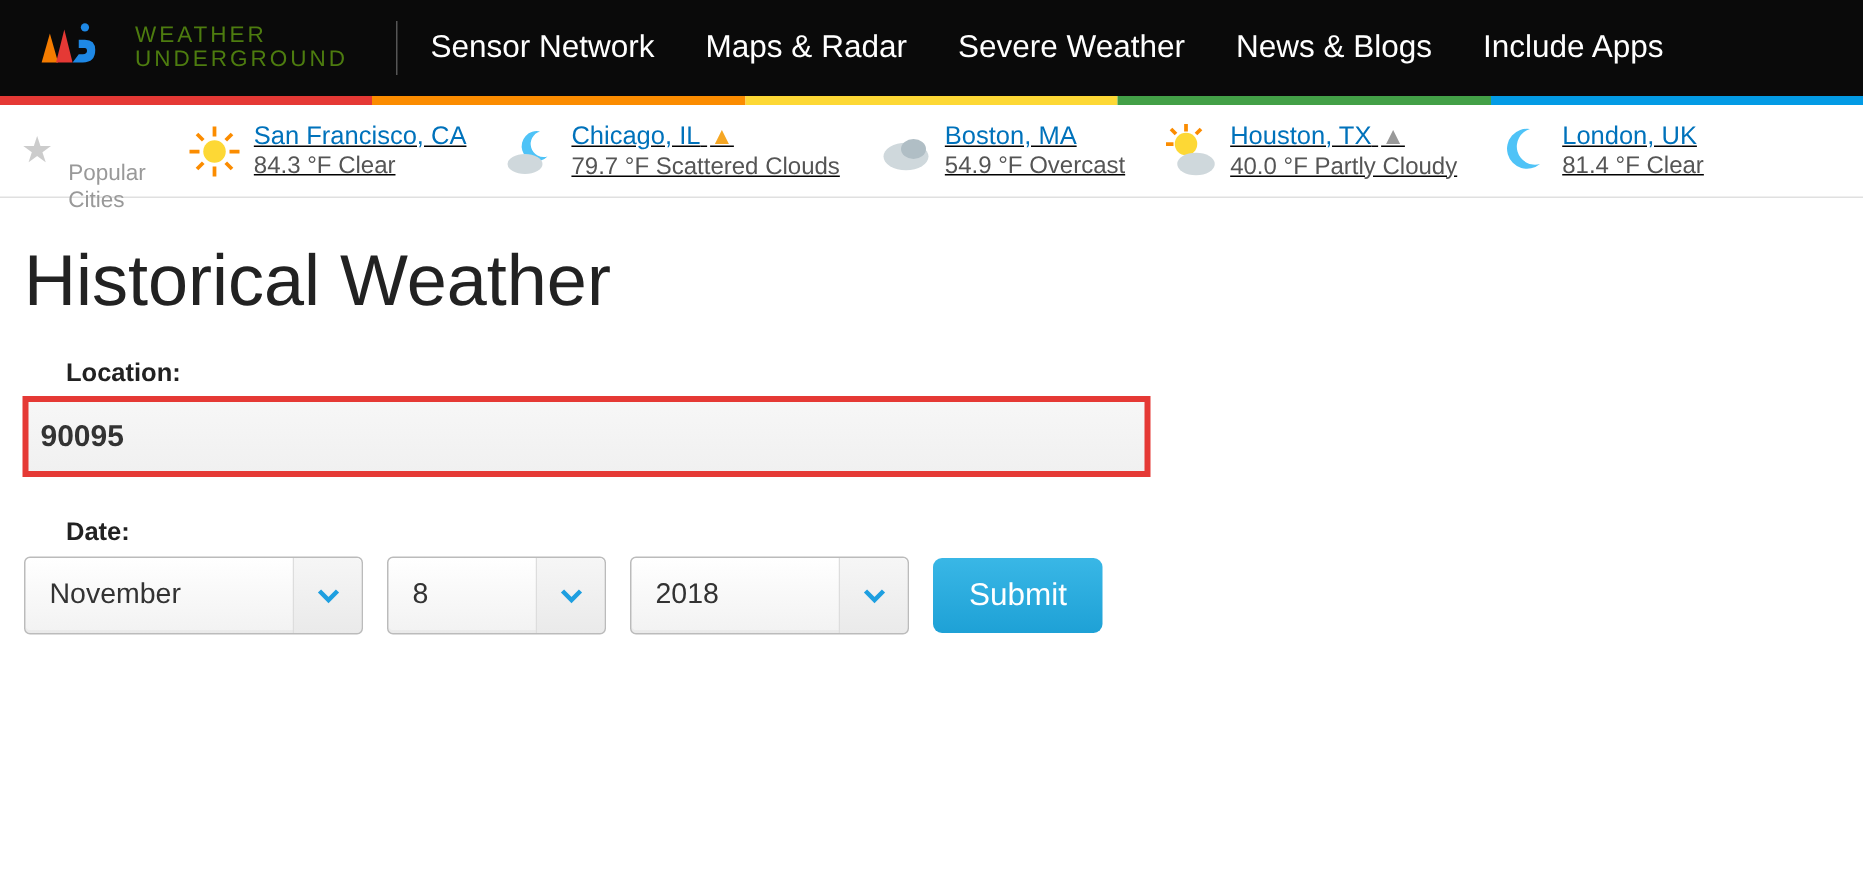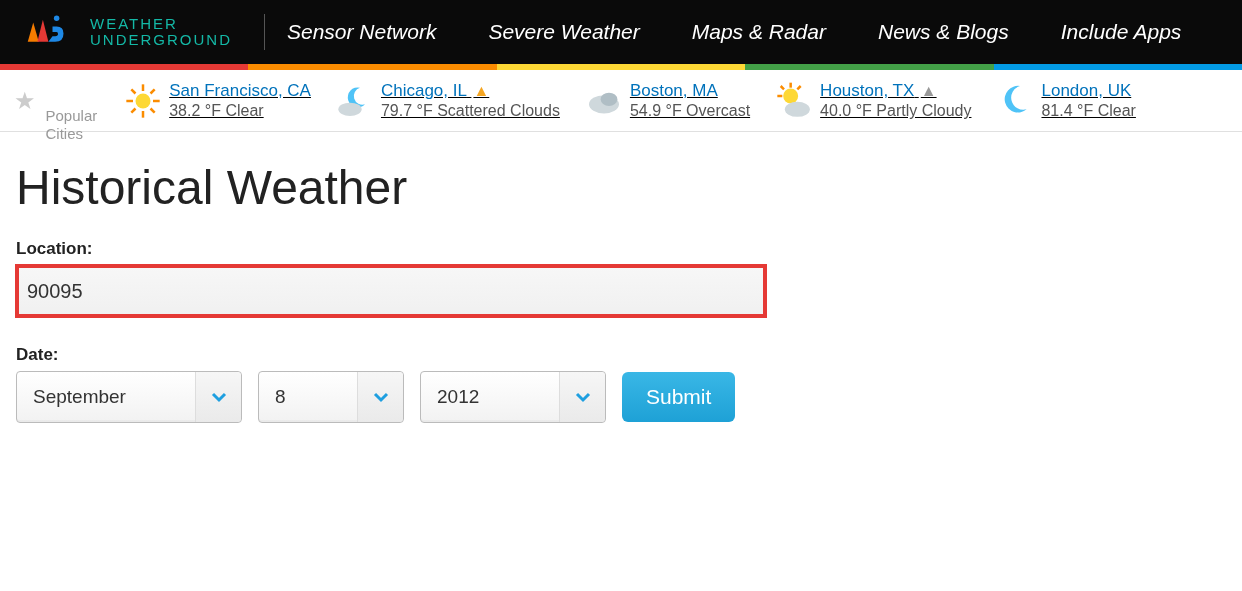--- a/index.html
+++ b/index.html
@@ -7,23 +7,23 @@
 
     
     .topnav {
       background: #0a0a0a;
       display: flex;
       align-items: center;
       height: 64px;
       padding: 0 12px;
     }
     .logo-block { display: flex; align-items: center; gap: 8px; padding-right: 24px; }
-    .logo-text { color: #14b8a6; font-size: 15px; letter-spacing: 2px; line-height: 1.1; }
+    .logo-text { color: #4d7c0f; font-size: 15px; letter-spacing: 2px; line-height: 1.1; }
     .nav-sep { width: 1px; height: 36px; background: #555; margin: 0 8px; }
-    .nav-links { display: flex; gap: 52px; padding-left: 14px; font-style: italic; }
+    .nav-links { display: flex; gap: 34px; padding-left: 14px; }
     .nav-link { color: #fff; font-size: 21px; font-weight: 400; cursor: pointer; }
 
     
     .stripe { display: flex; height: 6px; }
     .stripe div { flex: 1; }
     .stripe .s1 { background: #e53935; }
     .stripe .s2 { background: #fb8c00; }
     .stripe .s3 { background: #fdd835; }
     .stripe .s4 { background: #43a047; }
     .stripe .s5 { background: #039be5; }
@@ -46,28 +46,28 @@
     .warn { color: #f5a623; font-size: 16px; margin-left: 2px; }
 
     
     .wicon { width: 40px; height: 40px; flex-shrink: 0; }
 
     
     .content { padding: 18px 16px; }
     h1 { font-size: 48px; font-weight: 400; color: #222; margin: 10px 0 24px; }
     .intro { font-size: 19px; color: #333; line-height: 1.55; max-width: 1180px; margin-bottom: 60px; }
 
-    .form-label { font-size: 17px; font-weight: 700; color: #222; margin-bottom: 6px; }
+    .form-label { font-size: 17px; font-weight: 700; color: #222; margin-bottom: 6px; margin-left: 28px; }
     .loc-input {
       width: 750px; height: 52px;
       border: 1px solid #bbb; background: linear-gradient(#f7f7f7,#f0f0f0);
       font-size: 20px; color: #333; padding: 0 10px;
       box-shadow: inset 1px 1px 1px rgba(0,0,0,.05);
     }
-    .loc-input-highlight { outline: 4px solid #e53935; outline-offset: -3px; }
+    .loc-input-highlight { outline: 4px solid #e53935; outline-offset: -3px; font-weight: bold; }
     .loc-wrap { margin-bottom: 28px; }
 
     .date-row { display: flex; align-items: center; gap: 16px; }
     .sel {
       position: relative;
       height: 52px;
       border: 1px solid #bbb; border-radius: 4px;
       background: linear-gradient(#fff,#f2f2f2);
       display: flex; align-items: center;
       padding: 0 56px 0 16px;
@@ -104,22 +104,22 @@
       <circle cx="46" cy="12" r="4" fill="#1e88e5"></circle>
     </svg>
     <div class="logo-text">
       <div>WEATHER</div>
       <div>UNDERGROUND</div>
     </div>
   </div>
   <div class="nav-sep"></div>
   <div class="nav-links">
     <span class="nav-link">Sensor Network</span>
+    <span class="nav-link">Maps &amp; Radar</span>
     <span class="nav-link">Severe Weather</span>
-    <span class="nav-link">Maps &amp; Radar</span>
     <span class="nav-link">News &amp; Blogs</span>
     <span class="nav-link">Include Apps</span>
   </div>
 </div>
 
 <div class="stripe">
   <div class="s1"></div>
     <div class="s2"></div>
     <div class="s3"></div>
     <div class="s4"></div>
@@ -142,21 +142,21 @@
         <line x1="4" y1="24" x2="12" y2="24"></line>
           <line x1="36" y1="24" x2="44" y2="24"></line>
         <line x1="10" y1="10" x2="15" y2="15"></line>
           <line x1="33" y1="33" x2="38" y2="38"></line>
         <line x1="10" y1="38" x2="15" y2="33"></line>
           <line x1="33" y1="15" x2="38" y2="10"></line>
       </g>
     </svg>
     <div class="city-text">
       <div class="city-name">San Francisco, CA</div>
-      <div class="city-cond">38.2 °F Clear</div>
+      <div class="city-cond">84.3 °F Clear</div>
     </div>
   </div>
 
   <div class="city">
     <svg class="wicon" viewBox="0 0 48 48">
       <path d="M30 8 a12 12 0 1 0 6 20 a10 10 0 0 1 -6 -20" fill="#4fc3f7"></path>
       <ellipse cx="18" cy="34" rx="14" ry="8" fill="#cfd8dc"></ellipse>
     </svg>
     <div class="city-text">
       <div>
@@ -213,37 +213,37 @@
   <h1>Historical Weather</h1>
 
   <div class="loc-wrap">
     <div class="form-label">Location:</div>
     <input class="loc-input loc-input-highlight" type="text" value="90095" style="">
   </div>
 
   <div class="form-label">Date:</div>
   <div class="date-row">
     <div class="sel sel-month">
-      <span>September</span>
+      <span>November</span>
       <span class="chev">
         <svg width="20" height="20" viewBox="0 0 20 20">
             <polyline points="4,7 10,13 16,7" fill="none" stroke="#1e9fe0" stroke-width="3"></polyline>
           </svg>
       </span>
     </div>
     <div class="sel sel-day">
       <span>8</span>
       <span class="chev">
         <svg width="20" height="20" viewBox="0 0 20 20">
             <polyline points="4,7 10,13 16,7" fill="none" stroke="#1e9fe0" stroke-width="3"></polyline>
           </svg>
       </span>
     </div>
     <div class="sel sel-year">
-      <span>2012</span>
+      <span>2018</span>
       <span class="chev">
         <svg width="20" height="20" viewBox="0 0 20 20">
             <polyline points="4,7 10,13 16,7" fill="none" stroke="#1e9fe0" stroke-width="3"></polyline>
           </svg>
       </span>
     </div>
     <button class="submit-btn">Submit</button>
   </div>
 </div>
 

